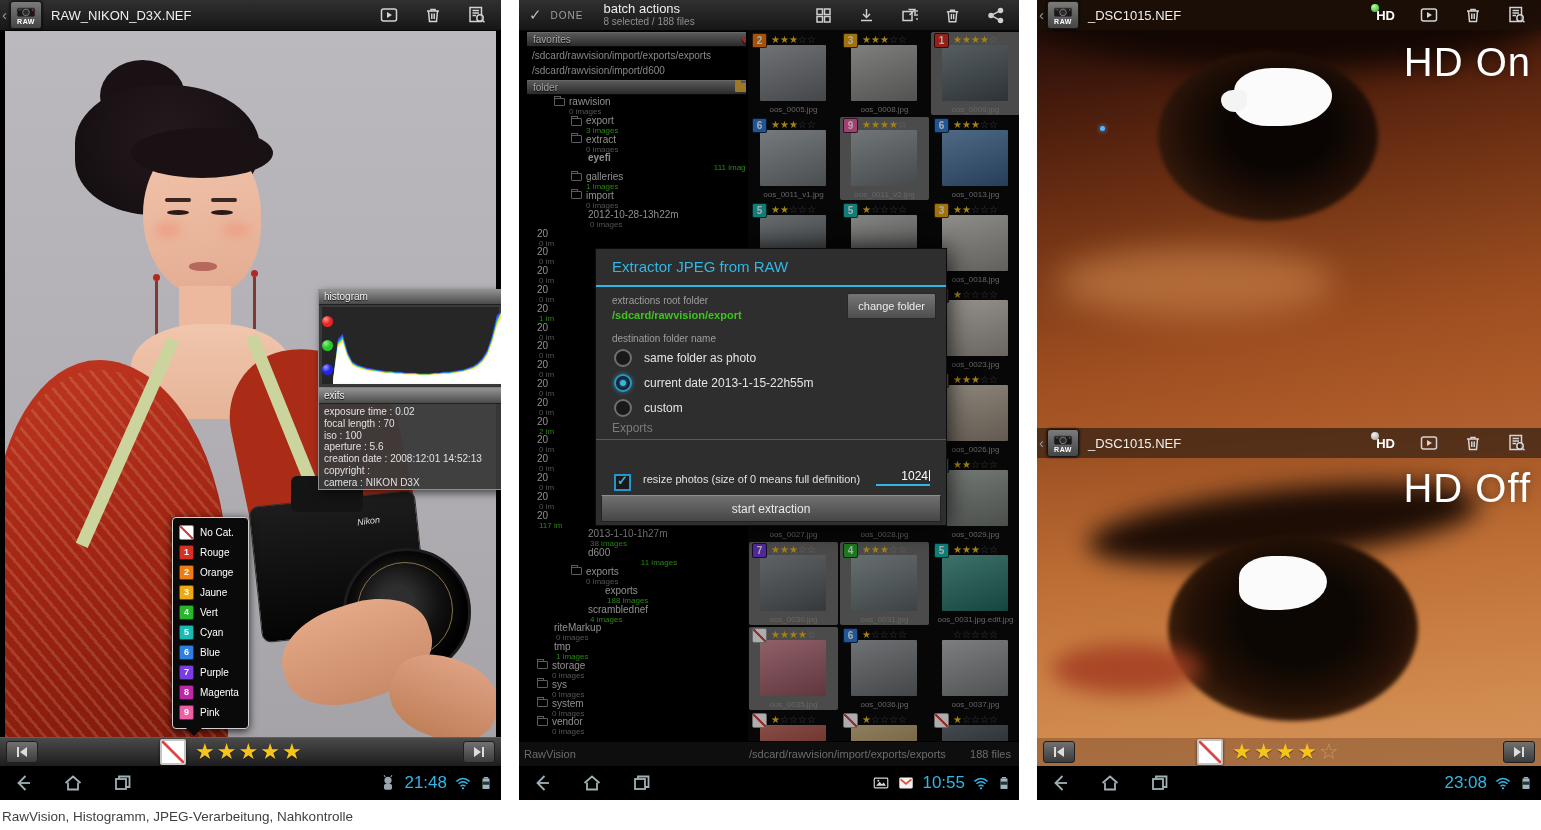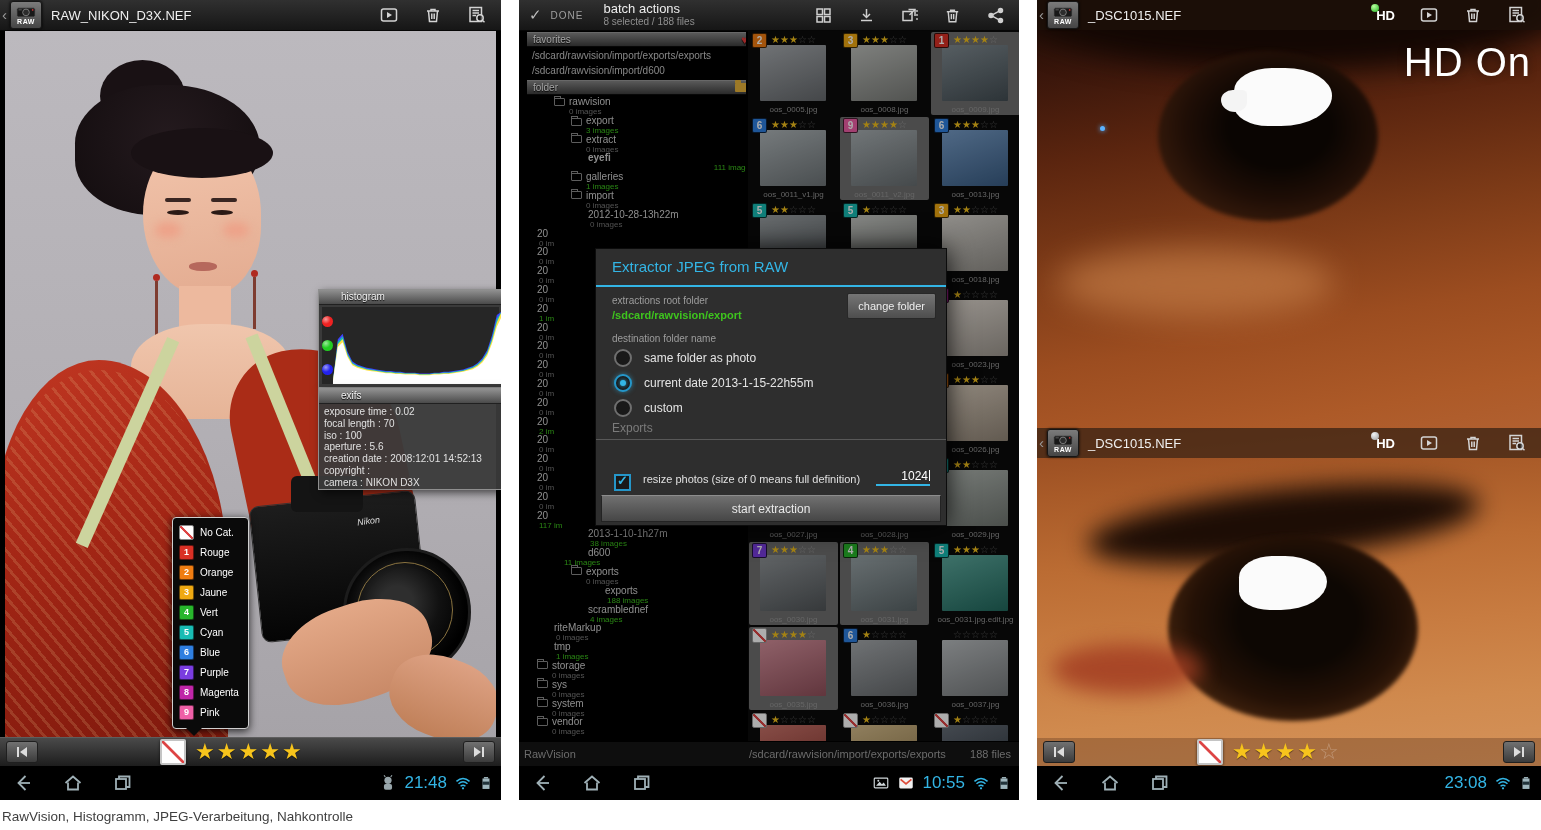--- a/index.html
+++ b/index.html
@@ -31,21 +31,21 @@
   .star-row{display:flex}
   .st-f{color:#f7c41c;font-size:22px;line-height:22px;letter-spacing:2px;text-shadow:0 1px 1px #0007}
   .st-e{color:rgba(255,255,255,.28);font-size:22px;line-height:22px;letter-spacing:2px}
 
   
   .photo1{position:absolute;left:5px;top:30px;right:5px;bottom:34px;background:linear-gradient(#bcb9be 0%,#b2afb4 55%,#a5a2a7 100%);overflow:hidden;z-index:1}
   .photo1 div{position:absolute}
 
   
   .hist-panel{position:absolute;z-index:20;left:318px;top:289px;width:183px;height:97px;background:#3a3a3a;border:1px solid #8f8f8f;box-shadow:3px 3px 8px #0009}
-  .panel-hdr{height:14px;background:linear-gradient(#909090,#4a4a4a);border-bottom:1px solid #202020;color:#f2f2f2;font-size:10px;line-height:14px;padding:0 22px;text-shadow:0 1px 1px #000}
+  .panel-hdr{height:14px;background:linear-gradient(#909090,#4a4a4a);border-bottom:1px solid #202020;color:#f2f2f2;font-size:10px;line-height:14px;padding:0 5px;text-shadow:0 1px 1px #000}
   .hist-body{position:absolute;left:3px;right:3px;top:17px;bottom:3px;background:#262626;display:flex}
   .hist-dots{width:20px;display:flex;flex-direction:column;justify-content:space-around;align-items:center;padding:3px 0}
   .hdot{width:11px;height:11px;border-radius:50%}
   #hist-svg{flex:1;height:100%}
   .exif-panel{position:absolute;z-index:20;left:318px;top:388px;width:183px;height:100px;background:rgba(58,58,58,.95);border:1px solid #8f8f8f;box-shadow:3px 3px 8px #0009}
   .exif-rows{padding:2px 5px}
   .exif-row{font-size:10px;color:#e0e0e0;line-height:11.8px;white-space:nowrap}
   .cat-menu{position:absolute;z-index:25;left:172px;top:517px;width:75px;background:#0a0a0a;border:1px solid #cfcfcf;border-radius:4px;padding:4px 0 6px;box-shadow:0 2px 8px #000c}
   .cat-menu::after{content:"";position:absolute;left:13px;bottom:-8px;border-left:8px solid transparent;border-right:8px solid transparent;border-top:8px solid #0a0a0a}
   .cat-item{display:flex;align-items:center;gap:6px;height:20px;padding-left:6px}
@@ -505,21 +505,21 @@
           <div class="tree-item">
             <div class="tree-line1" style="padding-left: 61px;">
               <span class="tree-name">2013-1-10-1h27m</span>
             </div>
             <div class="tree-count grn" style="padding-left: 63px;">38 images</div>
           </div>
           <div class="tree-item">
             <div class="tree-line1" style="padding-left: 61px;">
               <span class="tree-name">d600</span>
             </div>
-            <div class="tree-count grn" style="padding-left: 37px;">11 images</div>
+            <div class="tree-count grn" style="padding-left: 37px; text-align: center;">11 images</div>
           </div>
           <div class="tree-item">
             <div class="tree-line1" style="padding-left: 44px;">
               <span class="tree-ficon"></span>
               <span class="tree-name">exports</span>
             </div>
             <div class="tree-count" style="padding-left: 59px;">0 images</div>
           </div>
           <div class="tree-item">
             <div class="tree-line1" style="padding-left: 78px;">
@@ -1006,20 +1006,21 @@
       </div>
     </div>
 
     <div class="eye-bot">
       <div style="left:10%;top:18%;width:78%;height:70px;border-radius:50%;background:#1d0d05;filter:blur(12px);transform:rotate(-6deg)"></div>
       <div style="left:26%;top:32%;width:250px;height:185px;border-radius:50%;background:radial-gradient(ellipse at 52% 45%,#0d0703 32%,#241106 58%,#4a2810 80%,rgba(74,40,16,0) 98%);filter:blur(2px)"></div>
       <div style="left:40%;top:38%;width:88px;height:54px;border-radius:45% 55% 60% 40%;background:#fbfbfb"></div>
       <div style="left:3%;top:64%;width:150px;height:50px;border-radius:50%;background:#a33d22;filter:blur(10px);opacity:.85"></div>
     </div>
 
+    <div class="hd-big hd-off">HD Off</div>
 
     <div class="p3-bar mid">
       <span class="backchev">‹</span>
       <div class="rawlogo">
         <svg width="20" height="12" viewBox="0 0 24 14">
             <rect x="1" y="2" width="22" height="11" rx="2" fill="#181818" stroke="#666" stroke-width="1"></rect>
             <circle cx="12" cy="7.5" r="4" fill="#2c2c2c" stroke="#888" stroke-width="1"></circle>
             <rect x="3" y="3.2" width="4" height="2" fill="#444"></rect>
             <circle cx="20" cy="4.5" r="1" fill="#c33"></circle>
           </svg>

